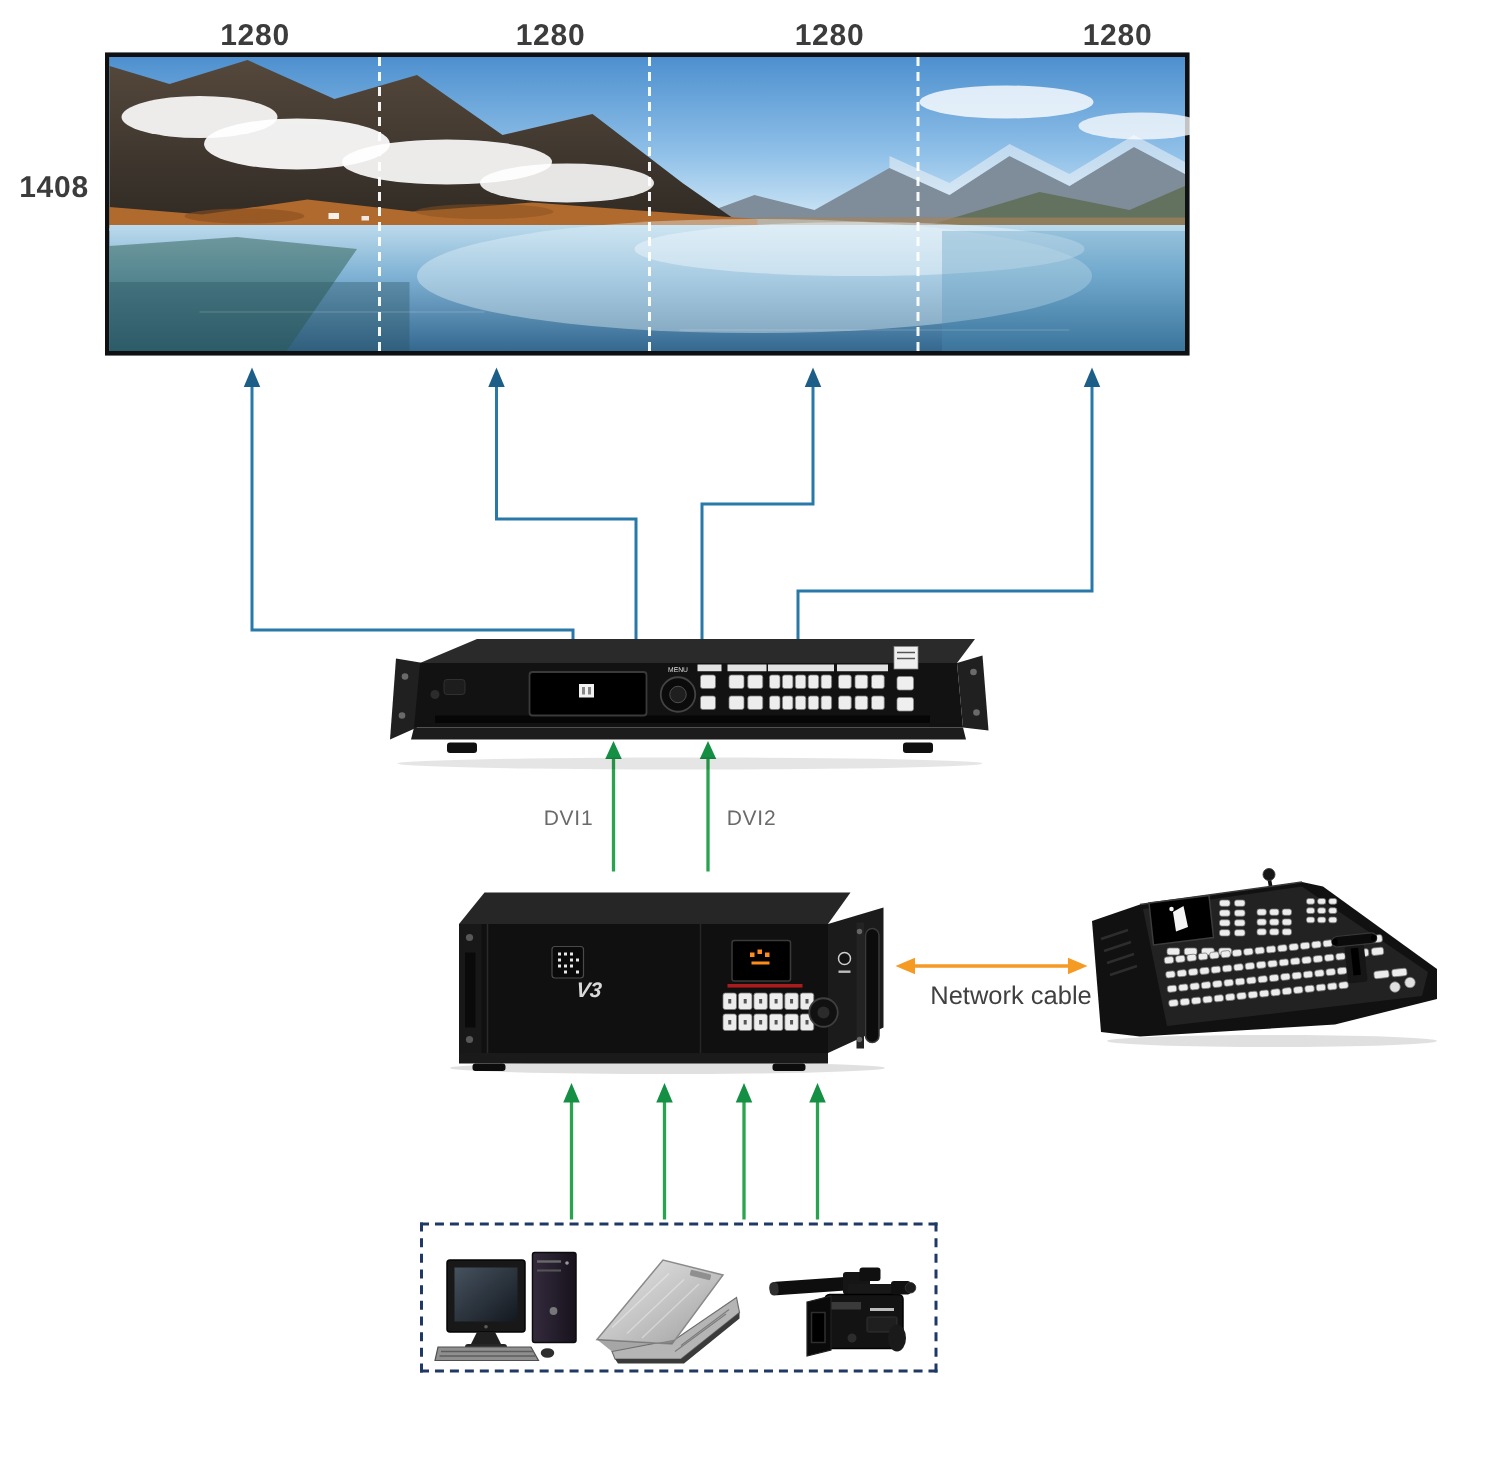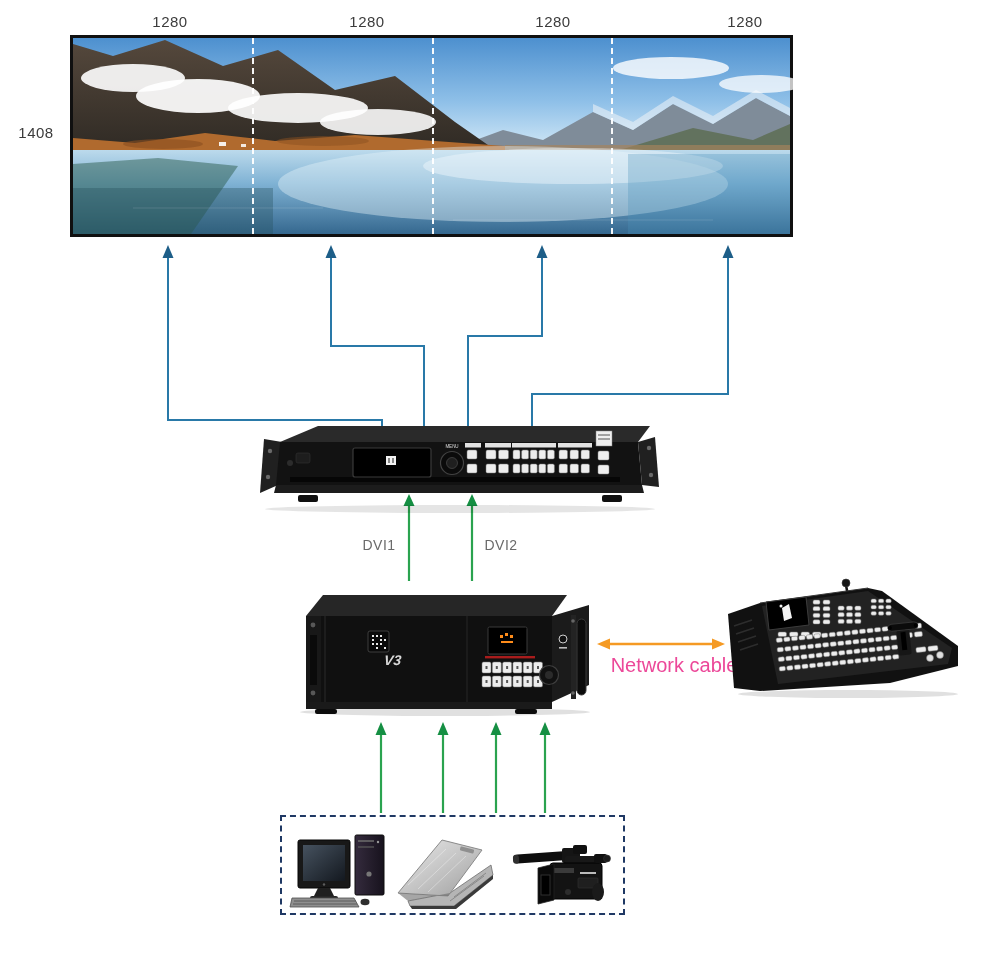--- a/index.html
+++ b/index.html
@@ -2,54 +2,54 @@
 <html><head>
 <meta charset="utf-8">
 <style>
   html,body{margin:0;padding:0;background:#fff;}
   #canvas{
     position:relative;width:1000px;height:978px;background:#ffffff;overflow:hidden;
     font-family:"Liberation Sans", sans-serif;color:#3c3c3c;
   }
   .abs{position:absolute;}
   .dimlabel{
-    position:absolute;font-size:15px;letter-spacing:.5px;color:#3c3c3c;
-    transform:translateX(-50%);white-space:nowrap;
+    position:absolute;font-size:20px;letter-spacing:.5px;color:#3c3c3c;
+    transform:translateX(-50%);white-space:nowrap;font-weight:bold;
   }
   #wall{
     position:absolute;left:70px;top:35px;width:723px;height:202px;
     border:3px solid #101010;box-sizing:border-box;background:#9cc4e4;
   }
   #wall svg{display:block;width:100%;height:100%;}
   .divider{
     position:absolute;top:0;bottom:0;width:0;
     border-left:2px dashed rgba(255,255,255,.95);
   }
   .conlabel{
     position:absolute;transform:translateX(-50%);white-space:nowrap;
   }
   #dvi1-label,#dvi2-label{font-size:14px;color:#6a6a6a;letter-spacing:.5px;}
-  #network-label{font-size:20px;color:#ec4899;}
+  #network-label{font-size:17px;color:#404040;}
   #sources-caption{font-size:20px;color:#232323;letter-spacing:.5px;}
   #sources-box{
     position:absolute;left:280px;top:815px;width:345px;height:100px;
     border:2px dashed #1f3864;box-sizing:border-box;background:#fff;
   }
   svg{overflow:visible;}
 </style>
 </head>
 <body>
 
 <div id="canvas">
 
   <span class="dimlabel" style="left:170px;top:13px;">1280</span>
   <span class="dimlabel" style="left:367px;top:13px;">1280</span>
   <span class="dimlabel" style="left:553px;top:13px;">1280</span>
   <span class="dimlabel" style="left:745px;top:13px;">1280</span>
-  <span class="dimlabel" style="left:36px;top:124px;">1408</span>
+  <span class="dimlabel" style="left:36px;top:114px;">1408</span>
 
   <div id="wall">
     <svg viewBox="0 0 717 196" preserveAspectRatio="none">
       <defs>
         <linearGradient id="sky" x1="0" y1="0" x2="0" y2="1">
           <stop offset="0" stop-color="#4d90cf"></stop>
             <stop offset=".55" stop-color="#8fc0e8"></stop>
             <stop offset="1" stop-color="#d8ecf8"></stop>
         </linearGradient>
         <linearGradient id="water" x1="0" y1="0" x2="0" y2="1">

